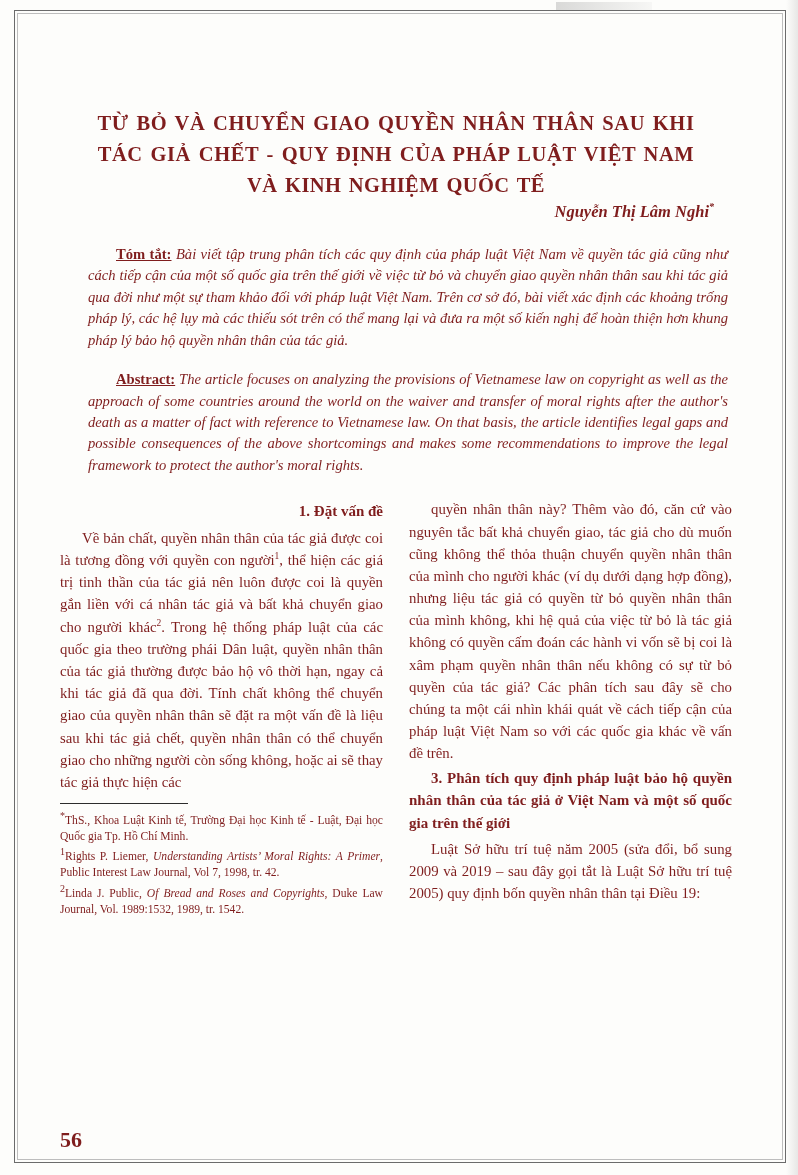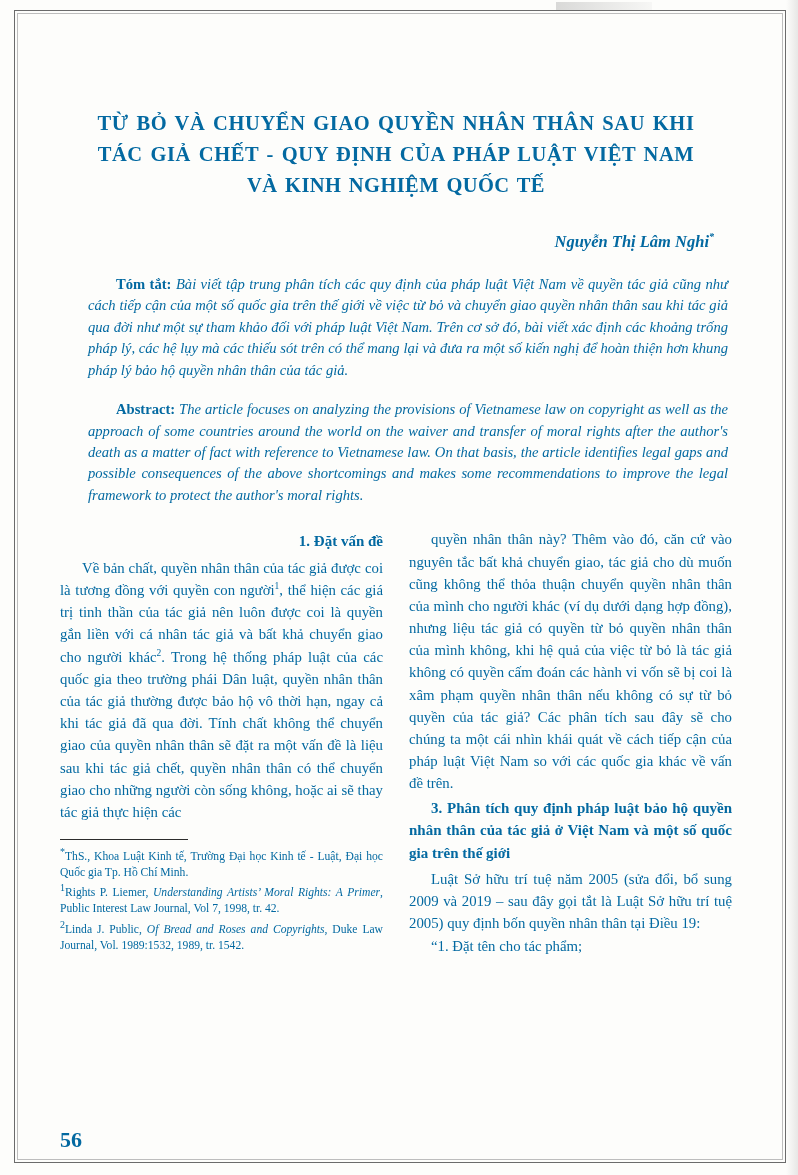--- a/index.html
+++ b/index.html
@@ -7,21 +7,21 @@
     padding: 0;
     background: #ffffff;
   }
   .page {
     position: relative;
     width: 798px;
     height: 1175px;
     background: #fdfdfb;
     overflow: hidden;
     font-family: "Liberation Serif", serif;
-    color: #0369a1;
+    color: #7f1d1d;
   }
   
   .scan-frame {
     position: absolute;
     left: 14px;
     top: 10px;
     right: 12px;
     bottom: 12px;
     border: 1px solid #6b6b6b;
     box-sizing: border-box;
@@ -53,21 +53,20 @@
   }
   .title .line { display: block; }
   .title .line3 { letter-spacing: 0.4px; }
 
   
   .author {
     text-align: right;
     font-style: italic;
     font-weight: bold;
     font-size: 16.5px;
-    margin-top: 30px;
     padding-right: 18px;
     position: relative;
   }
   .author sup {
     font-size: 10px;
     font-weight: bold;
     vertical-align: super;
   }
 
   
@@ -77,20 +76,21 @@
     line-height: 1.47;
     text-align: justify;
     margin-top: 22px;
     padding-left: 28px;
     padding-right: 4px;
     text-indent: 28px;
   }
   .abs .lead {
     font-weight: bold;
     font-style: normal;
+    text-decoration: underline;
   }
   .abs.en {
     margin-top: 18px;
   }
   .abs.en .lead {
     font-weight: bold;
     font-style: normal;
   }
 
   
@@ -117,21 +117,21 @@
     text-indent: 22px;
   }
   p.para + p.para { margin-top: 0; }
   sup.ref {
     font-size: 9.5px;
     vertical-align: super;
   }
 
   
   .footnotes {
-    margin-top: 16px;
+    margin-top: 10px;
     font-size: 11.6px;
     line-height: 1.36;
     text-align: justify;
     border-top: none;
     position: relative;
     padding-top: 6px;
   }
   .footnotes:before {
     content: "";
     position: absolute;
@@ -221,21 +221,20 @@
           <div class="fn">
             <span class="mark">2</span><span>Linda J. Public, </span><i>Of Bread and Roses and Copyrights</i><span>, Duke Law Journal, Vol. 1989:1532, 1989, tr. 1542.</span>
           </div>
         </div>
       </div>
 
       <div class="col right">
         <p class="para">quyền nhân thân này? Thêm vào đó, căn cứ vào nguyên tắc bất khả chuyển giao, tác giả cho dù muốn cũng không thể thỏa thuận chuyển quyền nhân thân của mình cho người khác (ví dụ dưới dạng hợp đồng), nhưng liệu tác giả có quyền từ bỏ quyền nhân thân của mình không, khi hệ quả của việc từ bỏ là tác giả không có quyền cấm đoán các hành vi vốn sẽ bị coi là xâm phạm quyền nhân thân nếu không có sự từ bỏ quyền của tác giả? Các phân tích sau đây sẽ cho chúng ta một cái nhìn khái quát về cách tiếp cận của pháp luật Việt Nam so với các quốc gia khác về vấn đề trên.</p>
         <div class="h2 indent">3. Phân tích quy định pháp luật bảo hộ quyền nhân thân của tác giả ở Việt Nam và một số quốc gia trên thế giới</div>
         <p class="para">Luật Sở hữu trí tuệ năm 2005 (sửa đổi, bổ sung 2009 và 2019 – sau đây gọi tắt là Luật Sở hữu trí tuệ 2005) quy định bốn quyền nhân thân tại Điều 19:</p>
-        <p class="para">“1. Đặt tên cho tác phẩm;</p>
       </div>
 
     </div>
   </div>
 
   <div class="page-number">56</div>
   <div class="edge-shade"></div>
 </div>
 
 </body></html>

